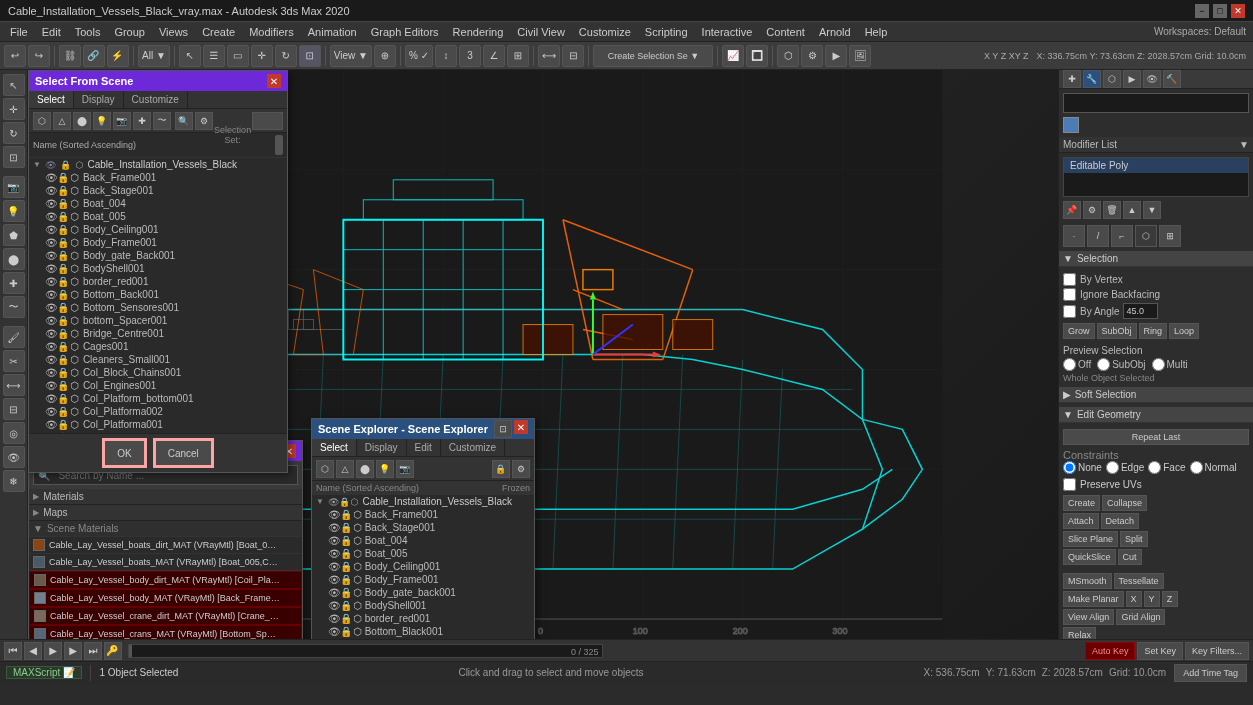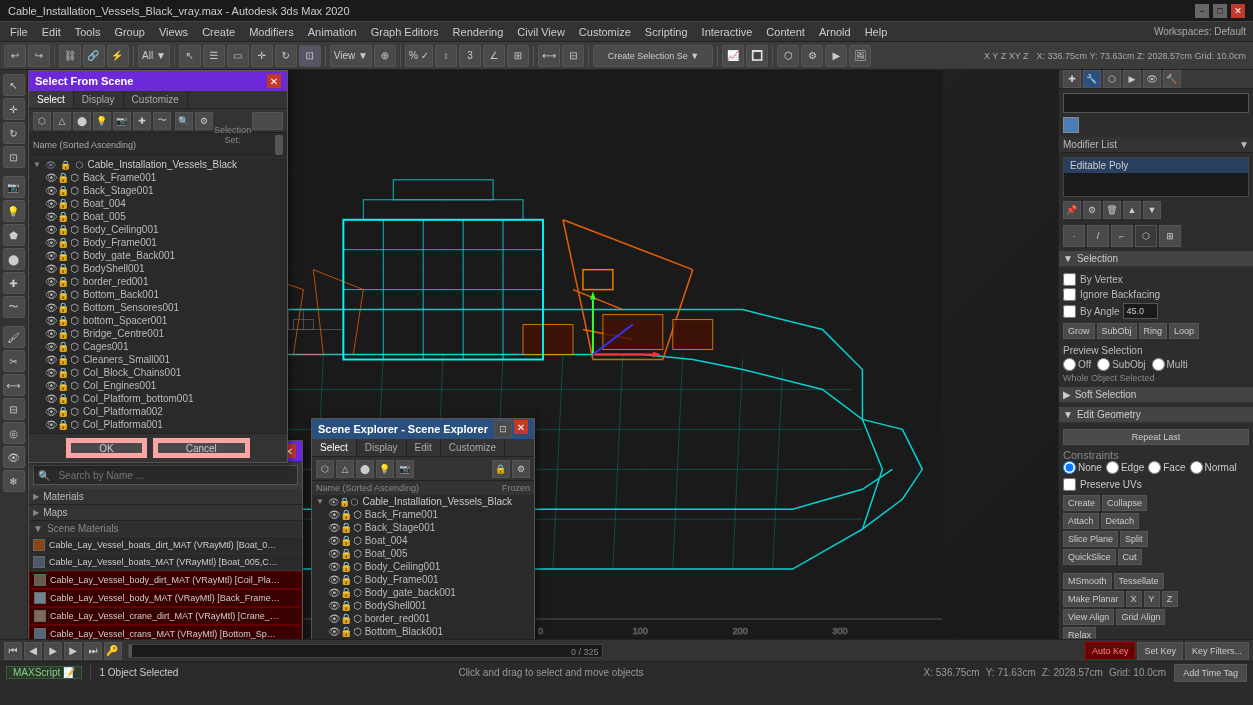--- a/index.html
+++ b/index.html
@@ -138,21 +138,21 @@
     .tree-root {
       padding: 1px 4px 1px 4px; font-size: 10px; color: #aaa; cursor: pointer;
       display: flex; align-items: center; gap: 4px;
     }
     .panel-content { overflow-y: auto; background: #2a2a2a; }
     .panel-footer {
       display: flex; justify-content: center; gap: 6px; padding: 4px;
       background: #333; border-top: 1px solid #222;
     }
     .footer-btn {
-      height: 20px; padding: 0 28px; background: #4a4a4a; border: 5px solid #fca5a5;
+      height: 30px; padding: 0 12px; background: #4a4a4a; border: 3px solid #fca5a5;
       color: #ccc; cursor: pointer; font-size: 10px;
     }
 
     
     #mat-browser {
       top: 440px; left: 563px; width: 275px; z-index: 100;
     }
     #mat-browser .panel-content { height: 180px; }
 
     

